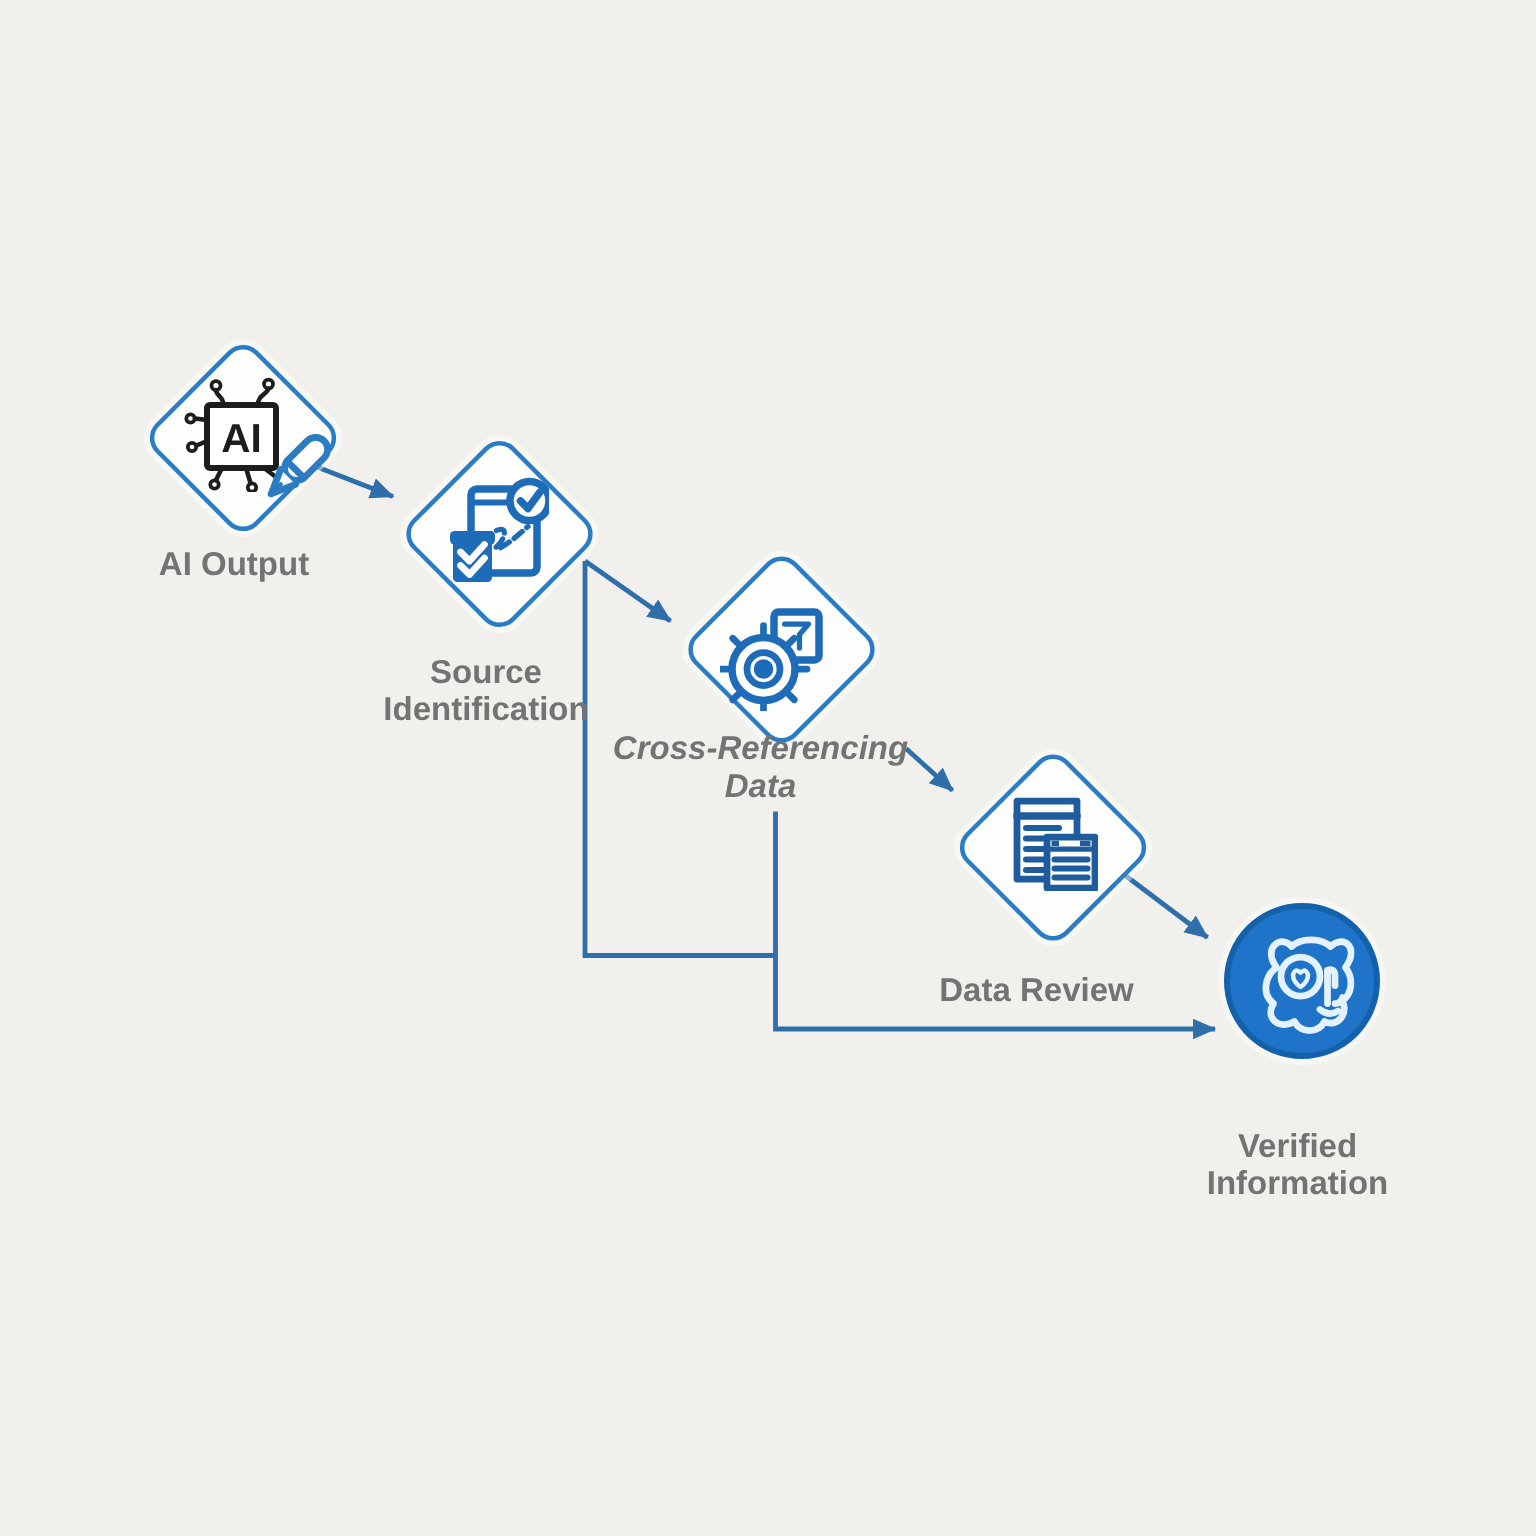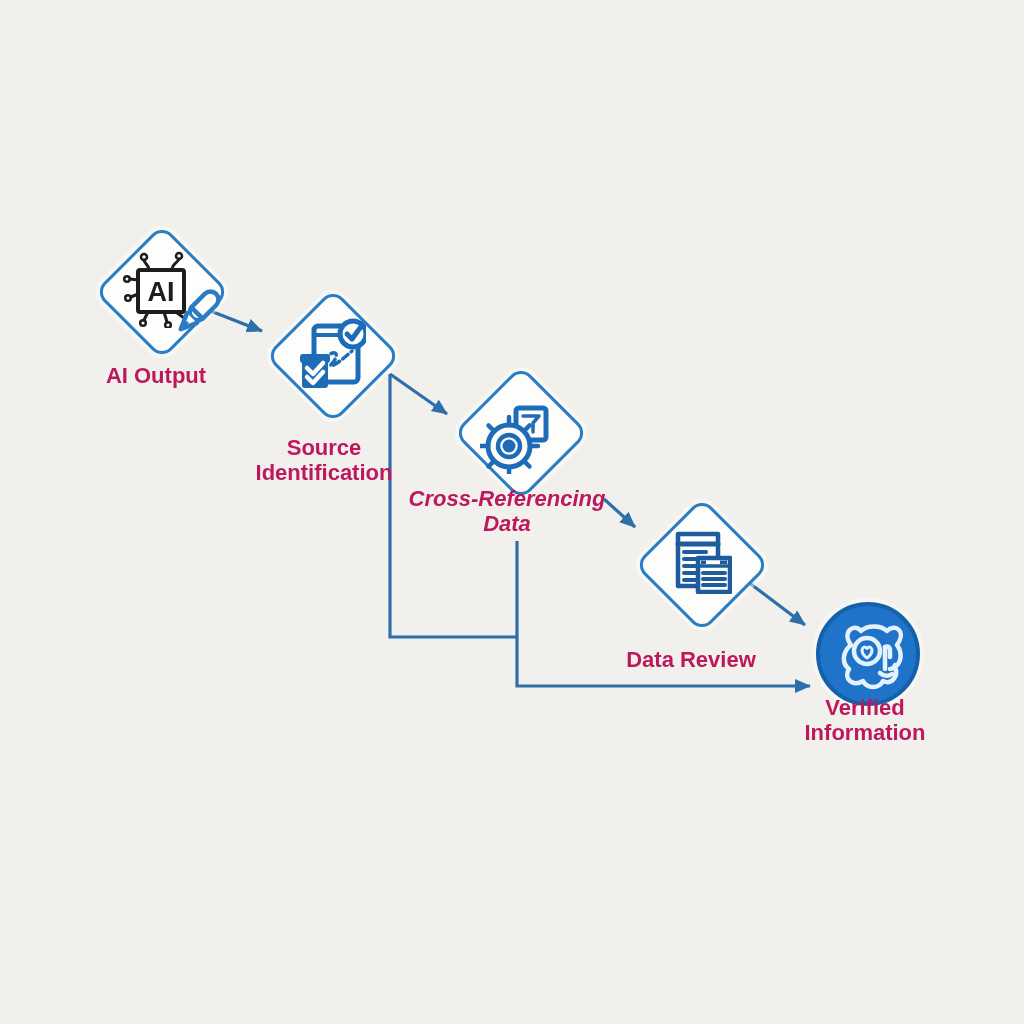--- a/index.html
+++ b/index.html
@@ -26,21 +26,21 @@
     background:#1f74c9;border:4px solid #1461ab;
     box-shadow:0 0 0 4px rgba(255,255,255,0.4);
     z-index:2;
   }
   .icon{position:absolute;z-index:3;}
   .node-label{
     position:absolute;z-index:4;
     transform:translateX(-50%);
     text-align:center;
     font-weight:bold;font-size:22px;line-height:1.12;
-    color:#be185d;letter-spacing:0px;
+    color:#737373;letter-spacing:0px;
     white-space:normal;
   }
   .nowrap{white-space:nowrap;}
 </style>
 </head>
 <body>
 
 <div class="canvas">
 
   <svg class="edges" viewBox="0 0 1024 1024">
@@ -162,15 +162,15 @@
       <path d="M52 30 q5 -2 5 4 v6"></path>
       <path d="M47 56 q6 5 12 1"></path>
       <path d="M57 52 q4 0 5 -4"></path>
     </g>
   </svg>
 
   <div class="node-label nowrap" style="left:156px;top:364px;">AI Output</div>
   <div class="node-label" style="left:324px;top:436px;width:170px;">Source Identification</div>
   <div class="node-label" style="left:507px;top:487px;width:210px;font-style:italic;">Cross-Referencing Data</div>
   <div class="node-label nowrap" style="left:691px;top:648px;">Data Review</div>
-  <div class="node-label" style="left:865px;top:696px;width:150px;">Verified Information</div>
+  <div class="node-label" style="left:865px;top:752px;width:150px;">Verified Information</div>
 
 </div>
 
 </body></html>

